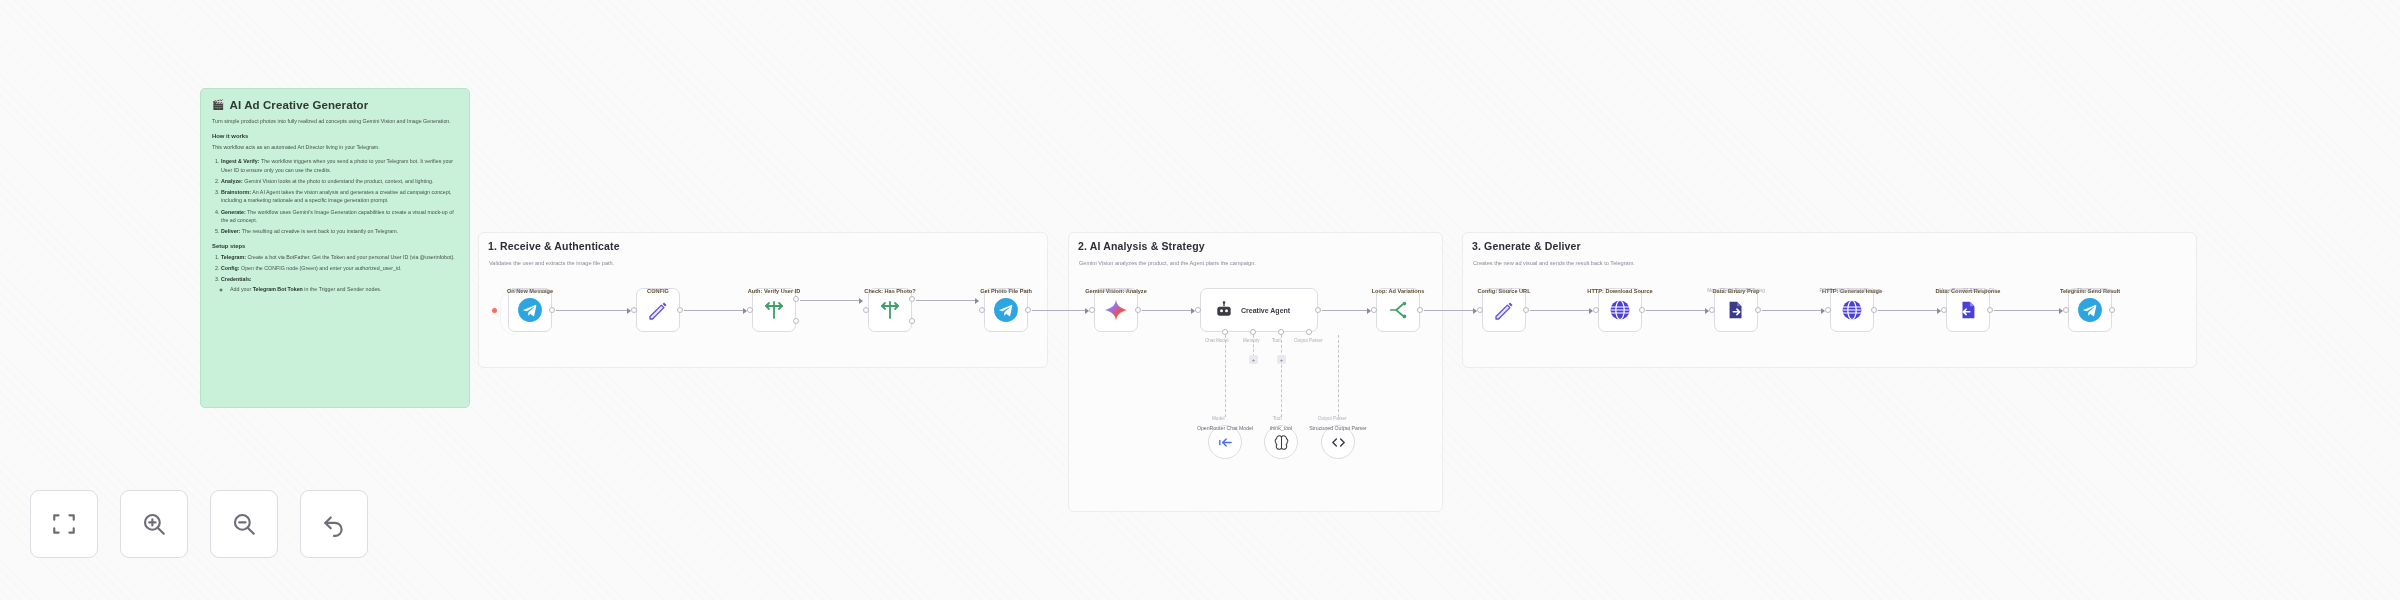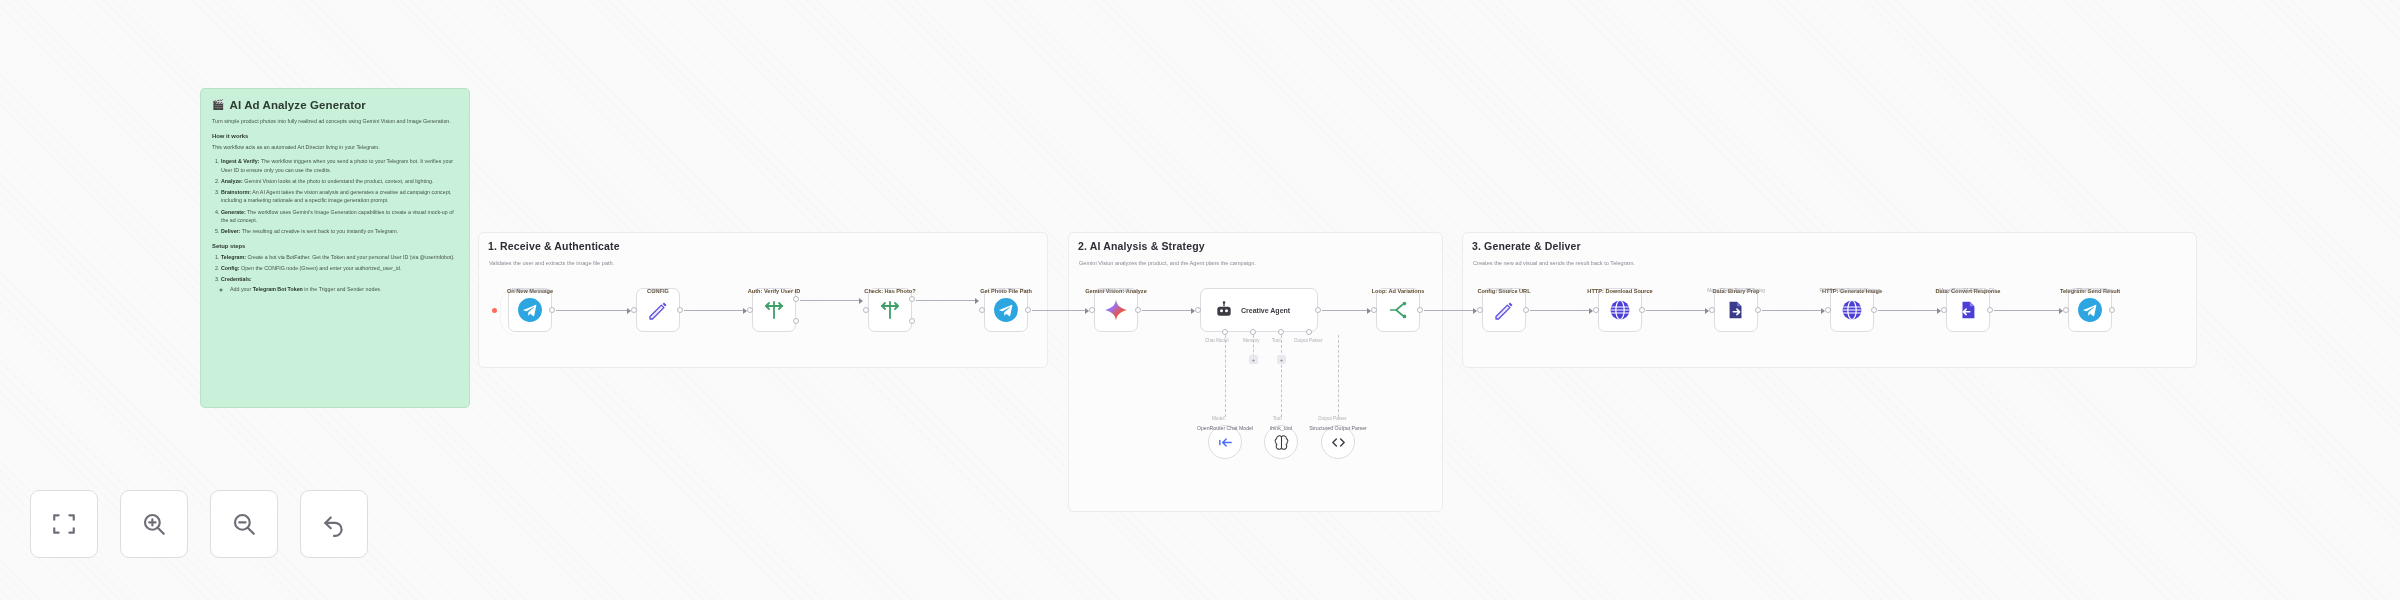--- a/index.html
+++ b/index.html
@@ -129,21 +129,21 @@
     cursor: pointer;
   }
   svg { display: block; }
 </style>
 </head>
 <body>
 
 <div class="sticky">
   <div class="sticky-title">
     <span class="sticky-ico">🎬</span>
-    <span>AI Ad Analyze Generator</span>
+    <span>AI Ad Creative Generator</span>
   </div>
   <p>Turn simple product photos into fully realized ad concepts using Gemini Vision and Image Generation.</p>
   <h4>How it works</h4>
   <p>This workflow acts as an automated Art Director living in your Telegram.</p>
   <ol>
     <li><b>Ingest &amp; Verify:</b><span> The workflow triggers when you send a photo to your Telegram bot. It verifies your User ID to ensure only you can use the credits.</span></li>
     <li><b>Analyze:</b><span> Gemini Vision looks at the photo to understand the product, context, and lighting.</span></li>
     <li><b>Brainstorm:</b><span> An AI Agent takes the vision analysis and generates a creative ad campaign concept, including a marketing rationale and a specific image generation prompt.</span></li>
     <li><b>Generate:</b><span> The workflow uses Gemini's Image Generation capabilities to create a visual mock-up of the ad concept.</span></li>
     <li><b>Deliver:</b><span> The resulting ad creative is sent back to you instantly on Telegram.</span></li>

